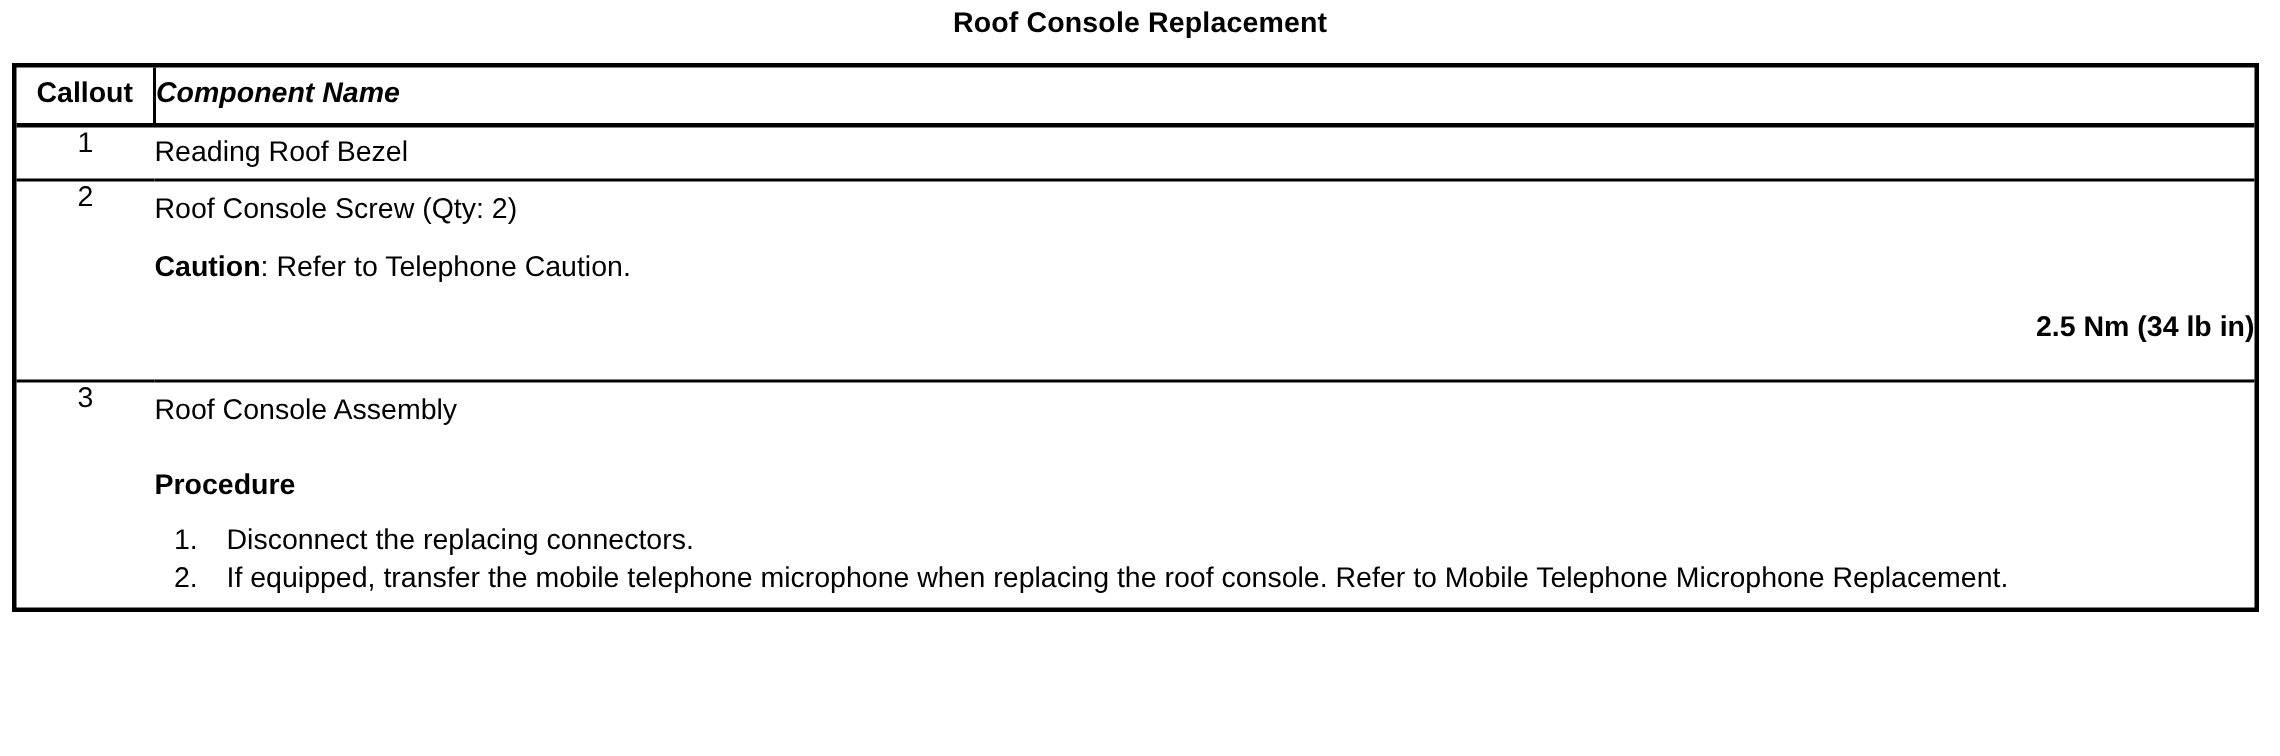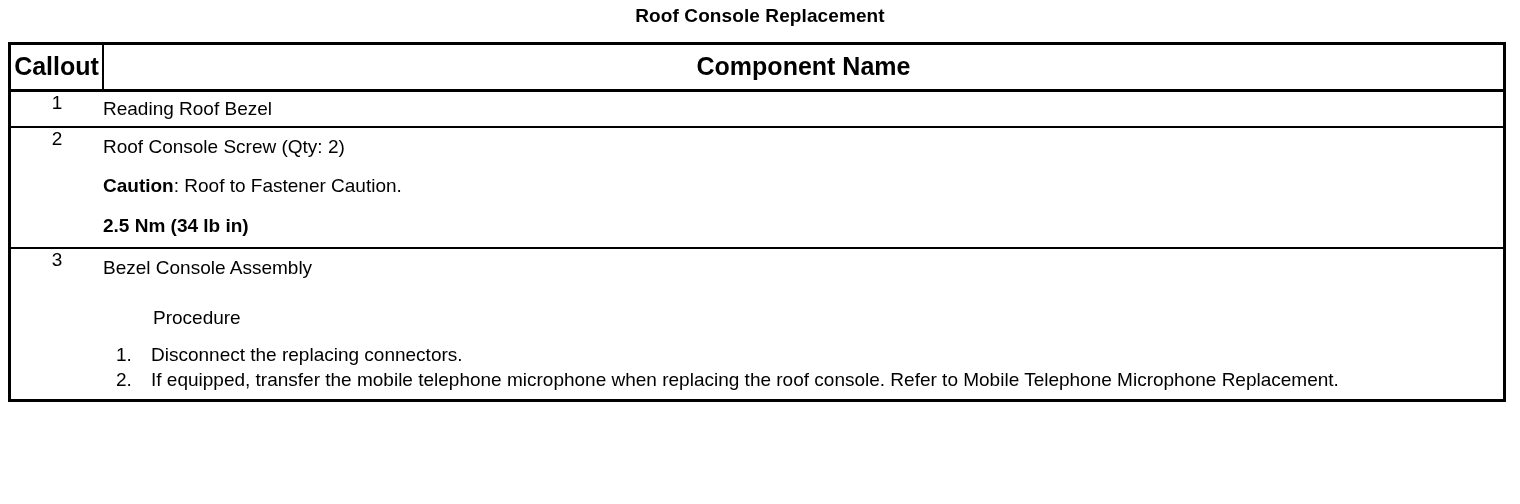--- a/index.html
+++ b/index.html
@@ -41,29 +41,30 @@
   }
   table.parts col.c-callout { width: 92px; }
   table.parts th, table.parts td {
     border: 0;
     vertical-align: top;
     padding: 0;
   }
   tr.header-row th {
     border-bottom: 3px solid #000;
     font-weight: bold;
-    font-size: 25px;
+    font-size: 19px;
     padding: 7px 0 8px 0;
   }
   tr.header-row th.callout-h {
     border-right: 2px solid #000;
     text-align: center;
   }
   tr.header-row th.component-h {
-    text-align: center;
+    text-align: left;
+    font-style: italic;
   }
   tr.data-row > td {
     border-top: 2px solid #000;
   }
   tr.data-row:first-of-type > td {
     border-top: 0;
   }
   td.callout-c {
     border-right: 2px solid #000;
     text-align: center;
@@ -74,46 +75,45 @@
   td.component-c {
     padding: 6px 8px 8px 9px;
     line-height: 1.22;
   }
   .cell-line {
     margin: 0 0 0 0;
   }
   .cell-line + .cell-line {
     margin-top: 16px;
   }
-  .bold { font-weight: bold; }
+  .bold { font-weight: bold; text-align: right; }
   .sub-head {
-    font-weight: normal;
+    font-weight: bold;
     margin-top: 27px;
-    margin-left: 50px;
   }
   ol.proc {
     margin: 14px 0 0 0;
     padding: 0;
     list-style: none;
   }
   ol.proc > li {
     position: relative;
     padding-left: 48px;
     margin-bottom: 1px;
     line-height: 1.27;
   }
   ol.proc > li > .li-num {
     position: absolute;
     left: 13px;
     top: 0;
     width: 28px;
     text-align: left;
   }
   .r1 td.component-c { padding-top: 5px; padding-bottom: 6px; }
-  .r2 td.component-c { padding-top: 7px; padding-bottom: 10px; }
+  .r2 td.component-c { padding-top: 7px; padding-bottom: 23px; }
   .r3 td.component-c { padding-top: 7px; padding-bottom: 6px; }
 </style>
 </head>
 <body>
 
 <div class="page">
 
   <div class="doc-title">Roof Console Replacement</div>
 
   <div class="table-wrap">
@@ -134,29 +134,29 @@
           <td class="callout-c">1</td>
           <td class="component-c">
             <div class="cell-line">Reading Roof Bezel</div>
           </td>
         </tr>
 
         <tr class="data-row r2">
           <td class="callout-c">2</td>
           <td class="component-c">
             <div class="cell-line">Roof Console Screw (Qty: 2)</div>
-            <div class="cell-line"><span class="bold">Caution</span><span>: Roof to Fastener Caution.</span></div>
+            <div class="cell-line"><span class="bold">Caution</span><span>: Refer to Telephone Caution.</span></div>
             <div class="cell-line bold">2.5 Nm (34 lb in)</div>
           </td>
         </tr>
 
         <tr class="data-row r3">
           <td class="callout-c">3</td>
           <td class="component-c">
-            <div class="cell-line">Bezel Console Assembly</div>
+            <div class="cell-line">Roof Console Assembly</div>
             <div class="sub-head">Procedure</div>
             <ol class="proc">
               <li>
                 <span class="li-num">1.</span>
                 <span>Disconnect the replacing connectors.</span>
               </li>
               <li>
                 <span class="li-num">2.</span>
                 <span>If equipped, transfer the mobile telephone microphone when replacing the roof console. Refer to Mobile Telephone Microphone Replacement.</span>
               </li>

